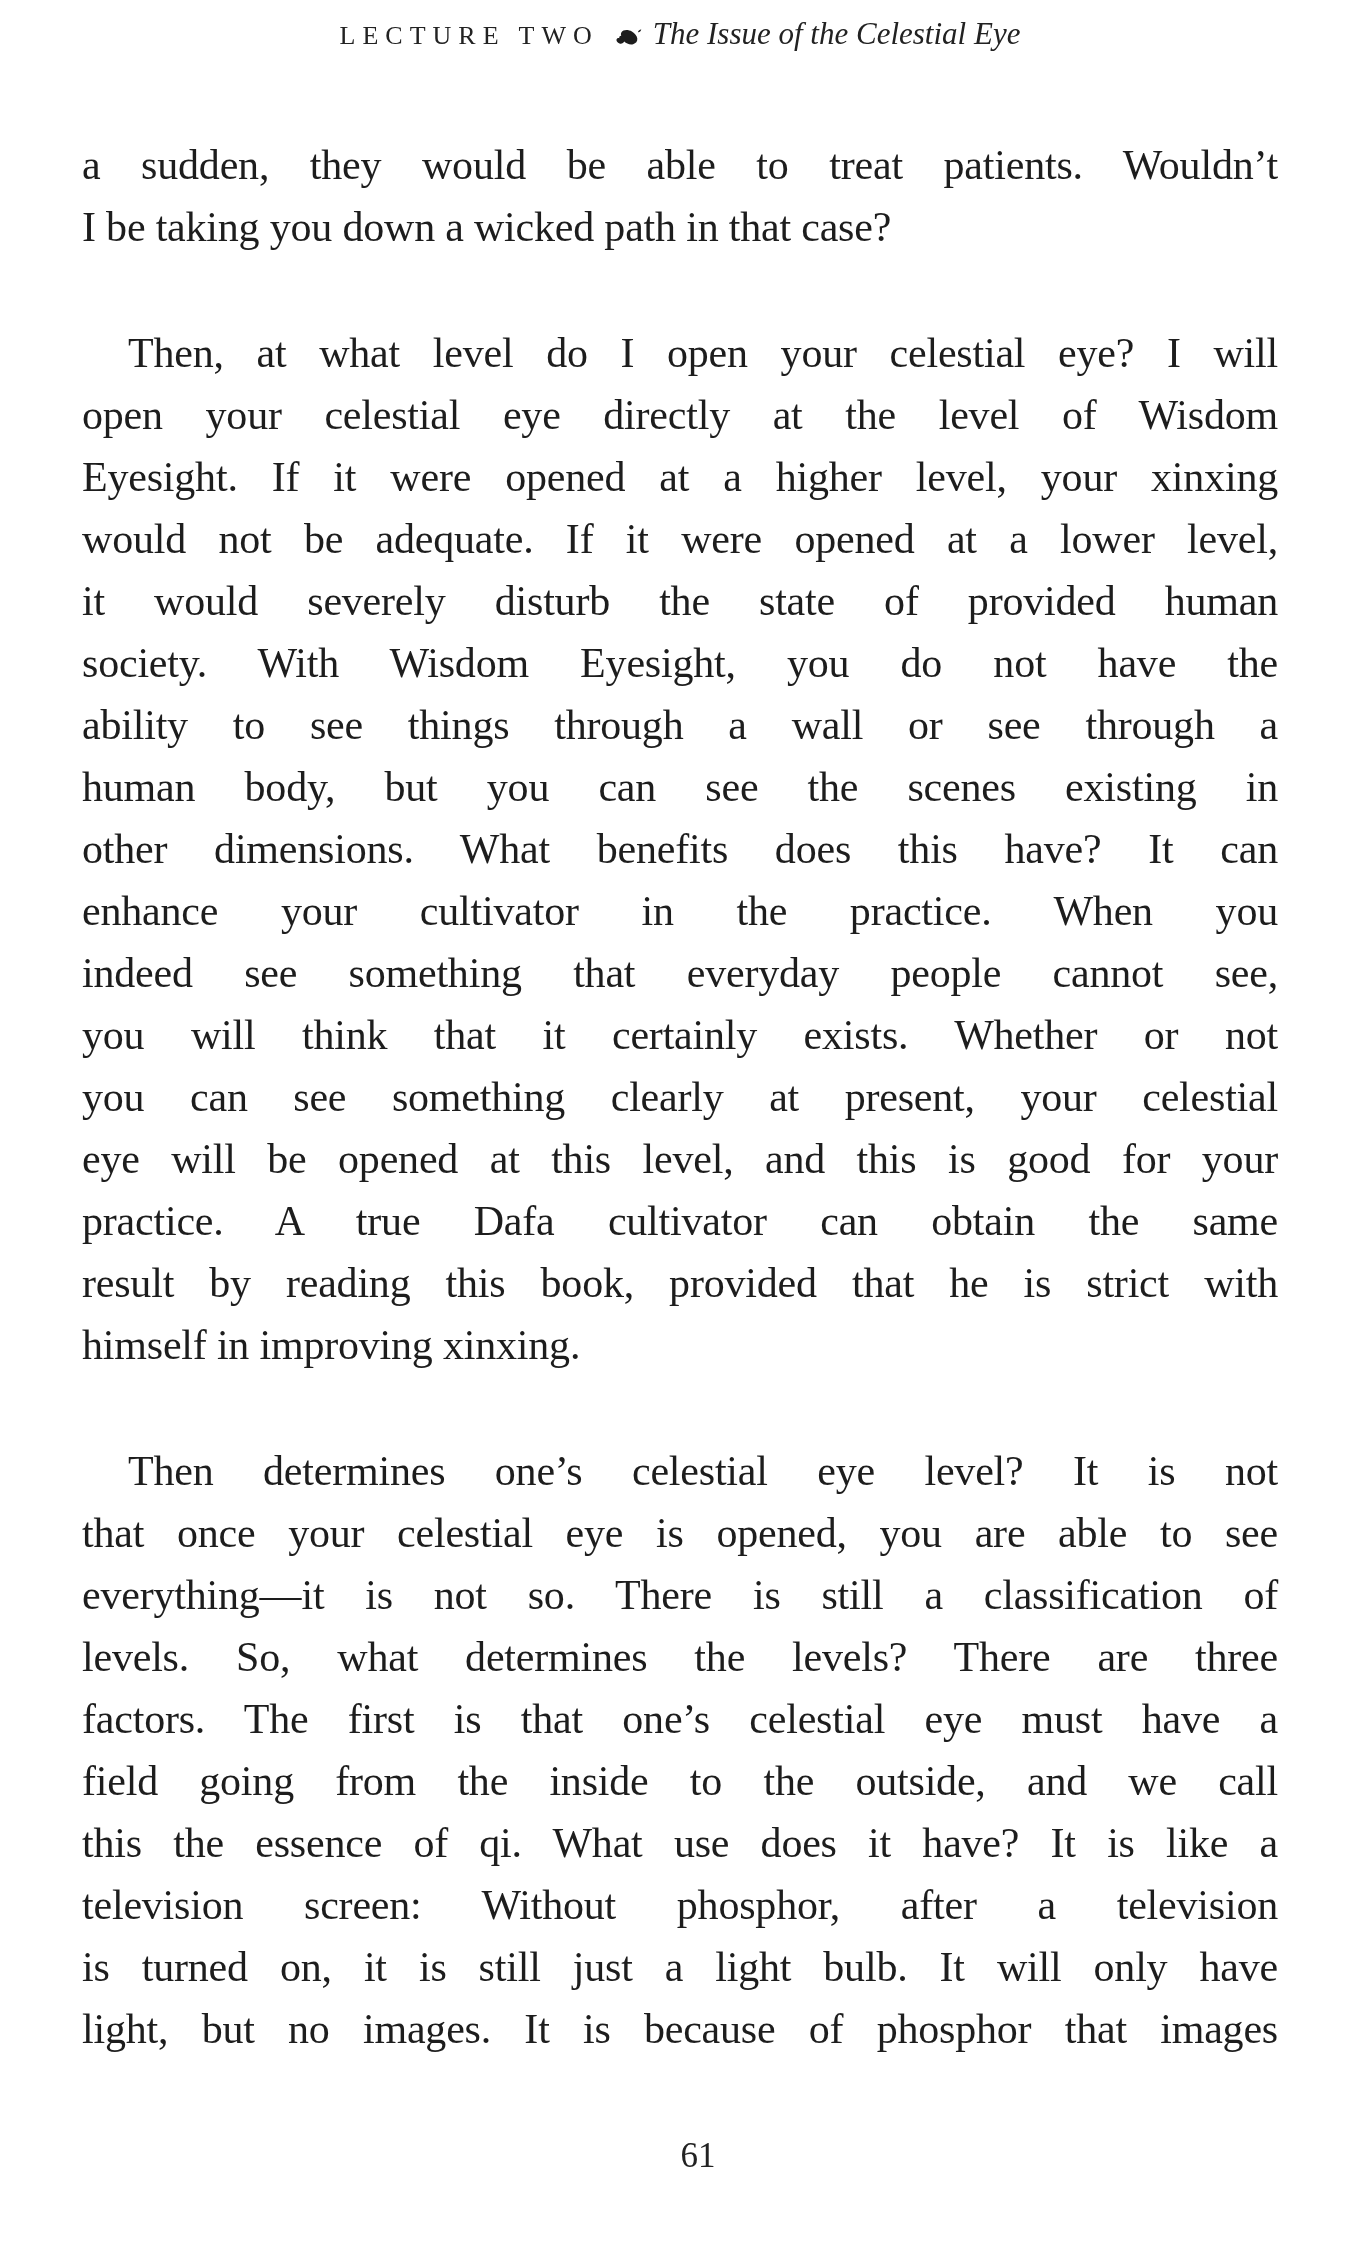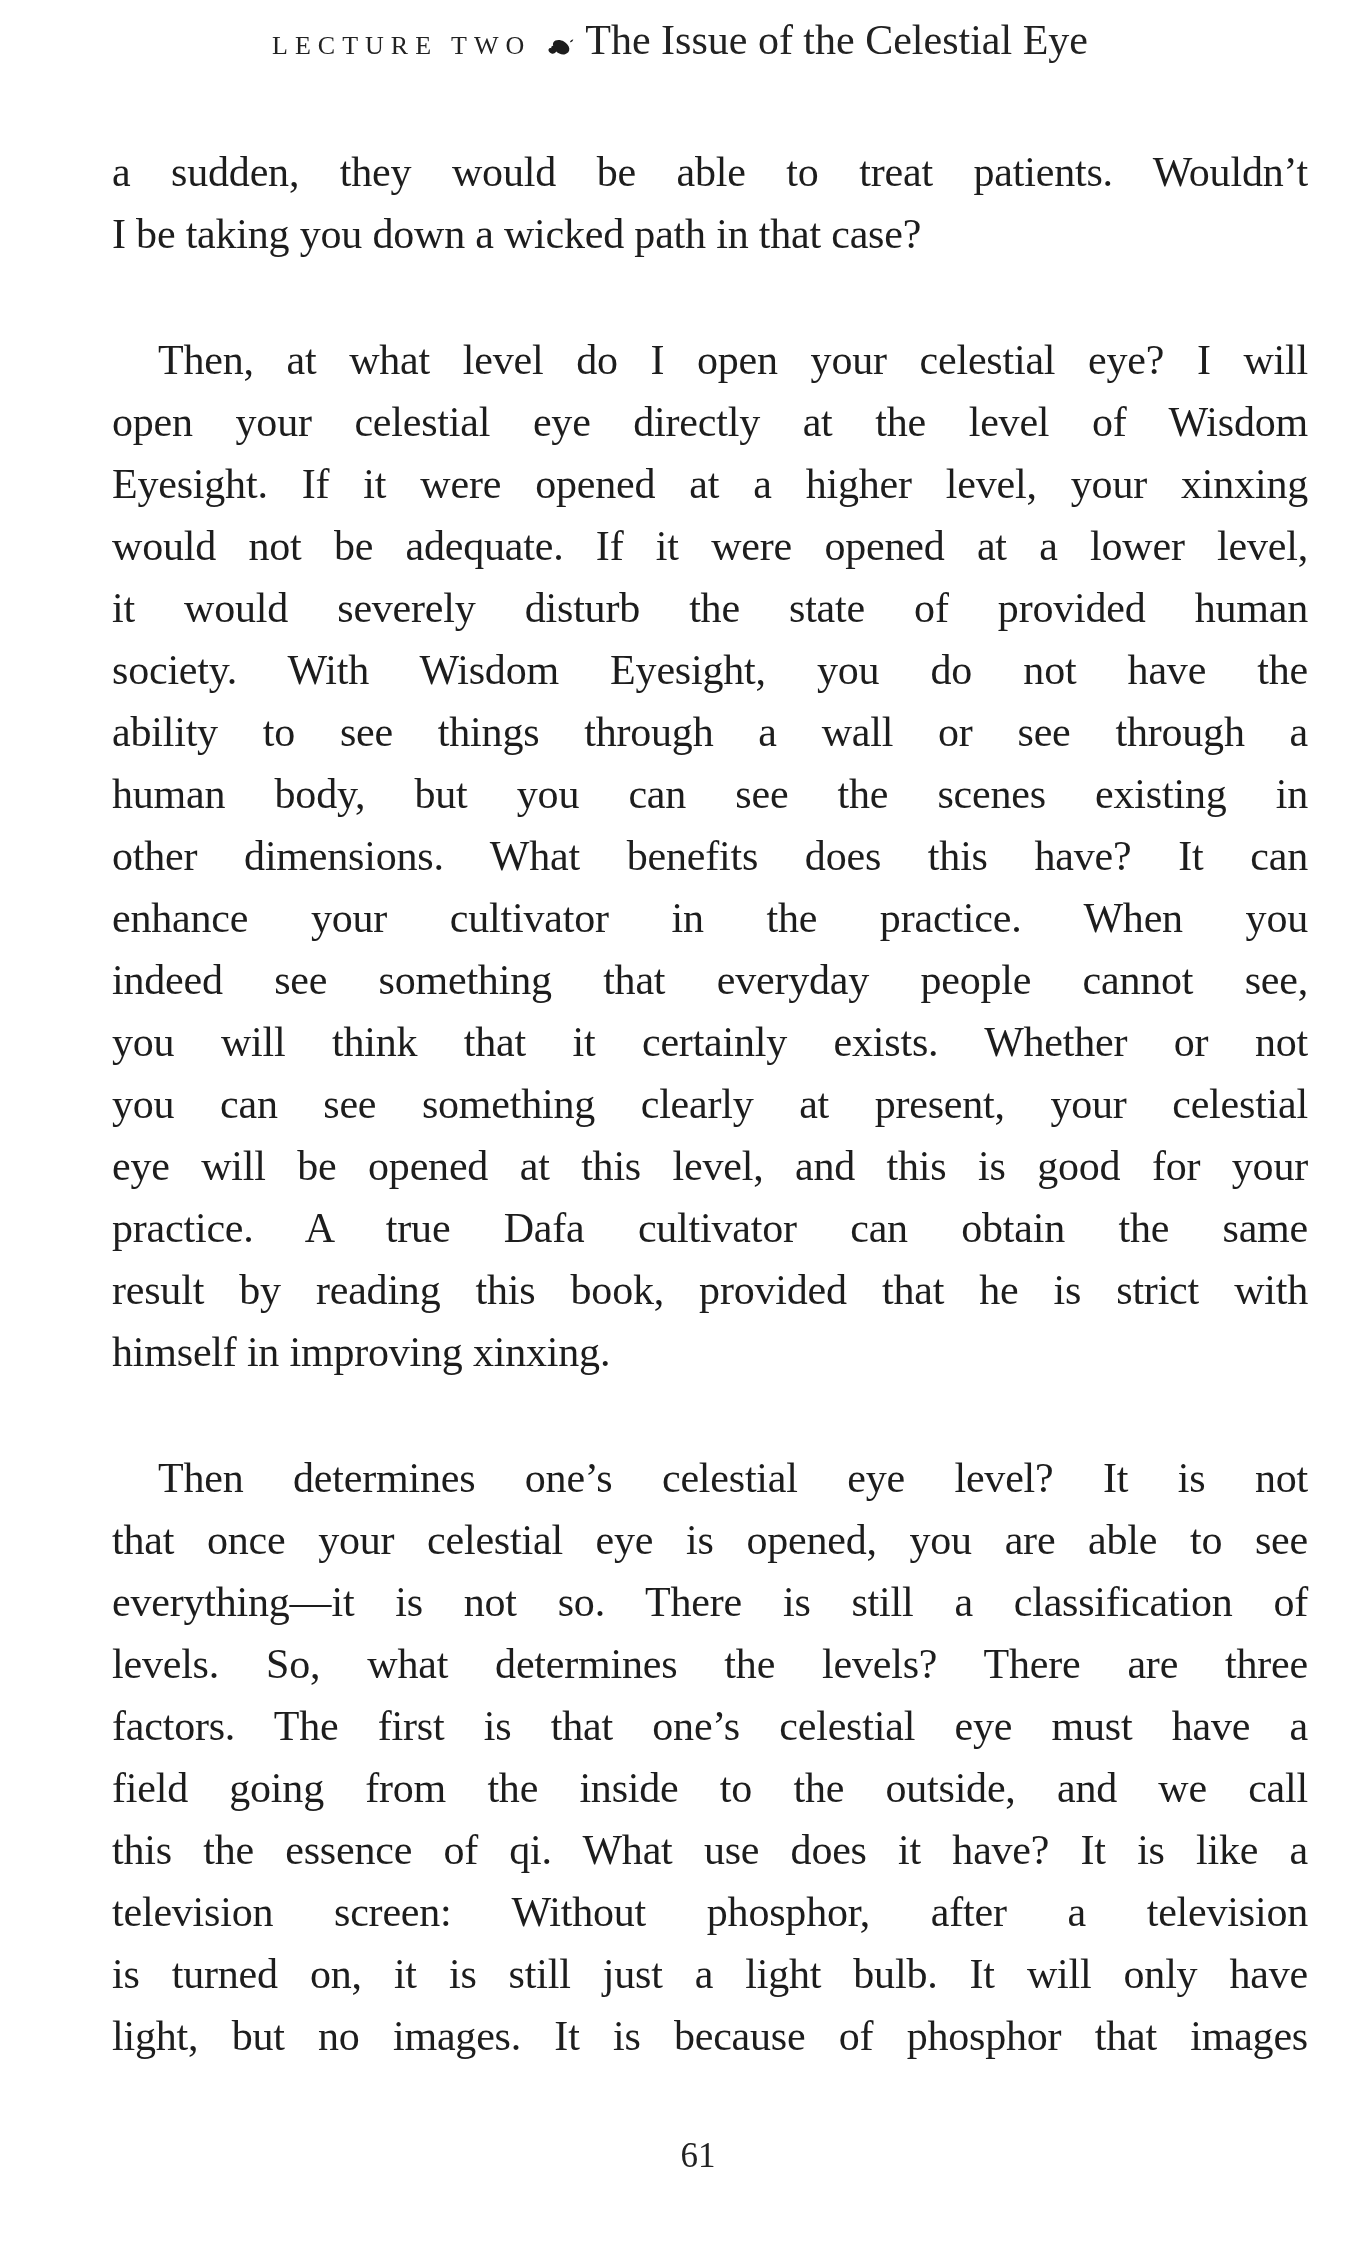--- a/index.html
+++ b/index.html
@@ -29,30 +29,30 @@
   }
   .hedera {
     display: inline-block;
     width: 30px;
     height: 28px;
     margin: 0 10px 0 14px;
     vertical-align: -6px;
   }
   .hedera svg { display: block; width: 100%; height: 100%; }
   .chapter-title {
-    font-size: 42px;
+    font-style: italic;
+    font-size: 31px;
     color: #222;
   }
   
   .text-block {
     position: absolute;
-    top: 141px;
+    top: 134px;
     left: 82px;
     width: 1196px;
-    margin-left: 30px;
   }
   .para { margin: 0 0 64px 0; }
   .para:last-child { margin-bottom: 0; }
   .line {
     font-size: 42px;
     line-height: 62px;
     height: 62px;
     letter-spacing: -0.2px;
     text-align: justify;
     text-align-last: justify;

